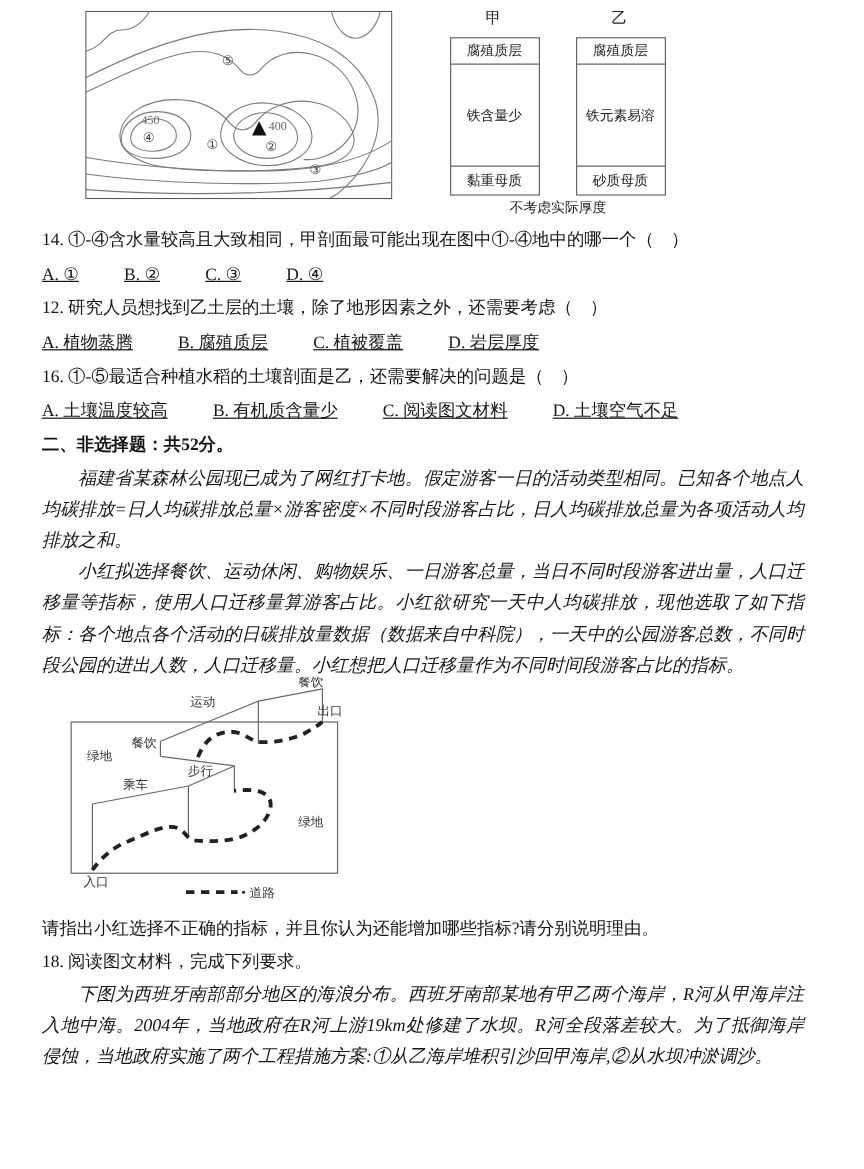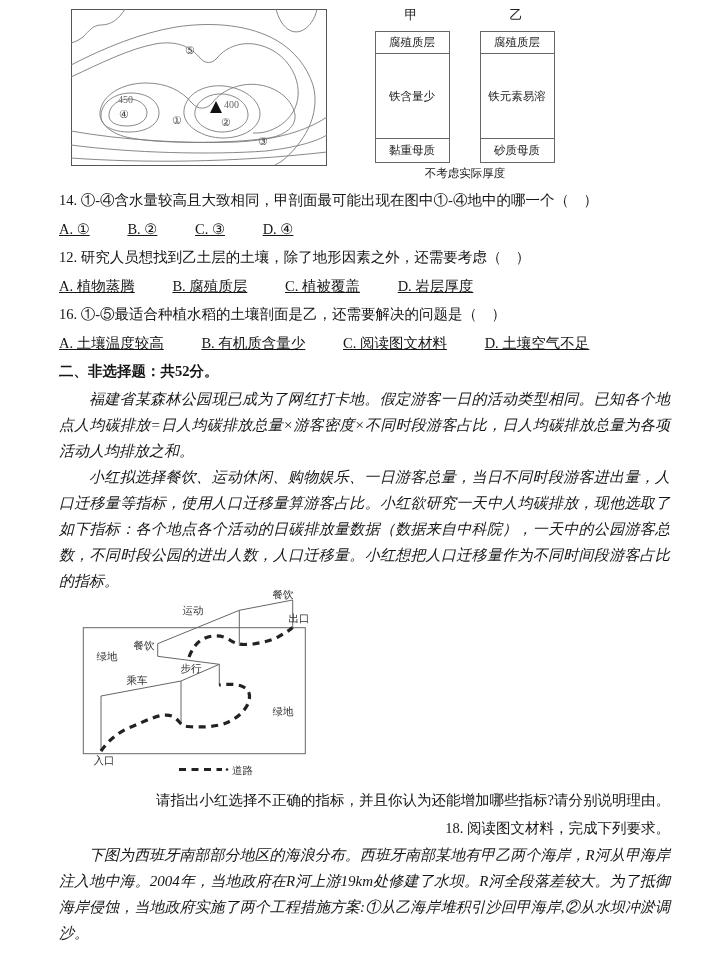--- a/index.html
+++ b/index.html
@@ -5,29 +5,29 @@
   html,body{margin:0;padding:0;}
   body{
     width:720px;height:974px;background:#ffffff;
     font-family:"Liberation Serif","DejaVu Serif",serif;
     color:#151515;overflow:hidden;
   }
   .page{position:relative;width:720px;height:974px;}
   .figure-row{position:relative;height:186px;}
   .contour-svg{position:absolute;left:71px;top:9px;}
   .soil-svg{position:absolute;left:370px;top:0;}
-  .content{padding:0 50px 0 59px;}
+  .content{padding:0 50px 0 35px;}
   .qline{font-size:14.5px;line-height:28.5px;white-space:nowrap;}
   .opts span{display:inline-block;margin-right:2.6em;text-decoration:underline;}
   .section-header{font-weight:bold;}
   .kai{
     font-size:15px;line-height:26px;margin:0;
     text-indent:2em;text-align:justify;font-style:italic;
   }
-  .task-line,.lead-line{font-size:14.5px;line-height:28px;white-space:nowrap;text-align:right;}
+  .task-line,.lead-line{font-size:14.5px;line-height:28px;white-space:nowrap;}
   .park-wrap{margin:-4px 0 0 17px;height:196px;}
   svg text{font-family:"Liberation Serif","DejaVu Serif",serif;}
   .map-label{font-size:10.5px;fill:#333;}
   .pt-label{font-size:11px;fill:#444;}
   .elev-label{font-size:10px;fill:#666;}
   .soil-label{font-size:11.5px;fill:#222;}
   .soil-title{font-size:13px;fill:#222;}
 </style>
 </head>
 <body>

